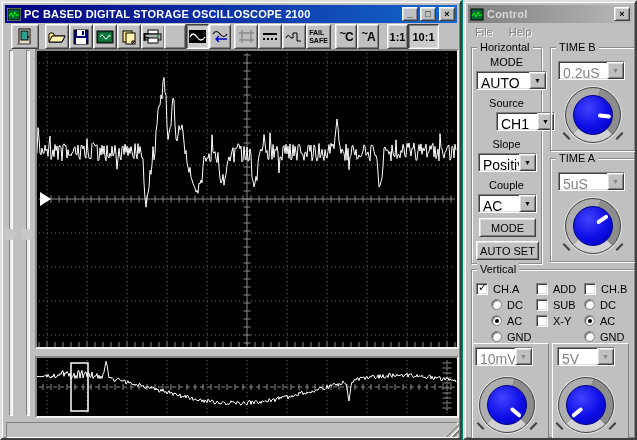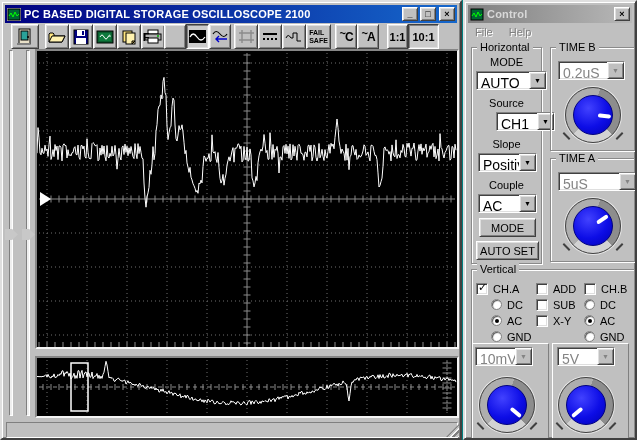--- a/index.html
+++ b/index.html
@@ -547,21 +547,21 @@
       <span class="tick l"></span>
         <span class="tick r"></span>
       <span class="ring"></span>
       <span class="blue"></span>
       <span class="pointer" style="transform: rotate(5deg);"></span>
     </div>
   </div>
 
   <div class="groupbox" style="left:85px;top:156px;width:85px;height:104px">
     <span class="glabel">TIME A</span>
-    <div class="combo disabled" style="left:7px;top:13px;width:79px">
+    <div class="combo disabled" style="left:7px;top:13px;width:67px">
       <span class="val">5uS</span>
       <span class="drop btn3d">▼</span>
     </div>
     <div class="knob" style="left:13px;top:38px">
       <span class="tick l"></span>
         <span class="tick r"></span>
       <span class="ring"></span>
       <span class="blue"></span>
       <span class="pointer" style="transform: rotate(-35deg);"></span>
     </div>

